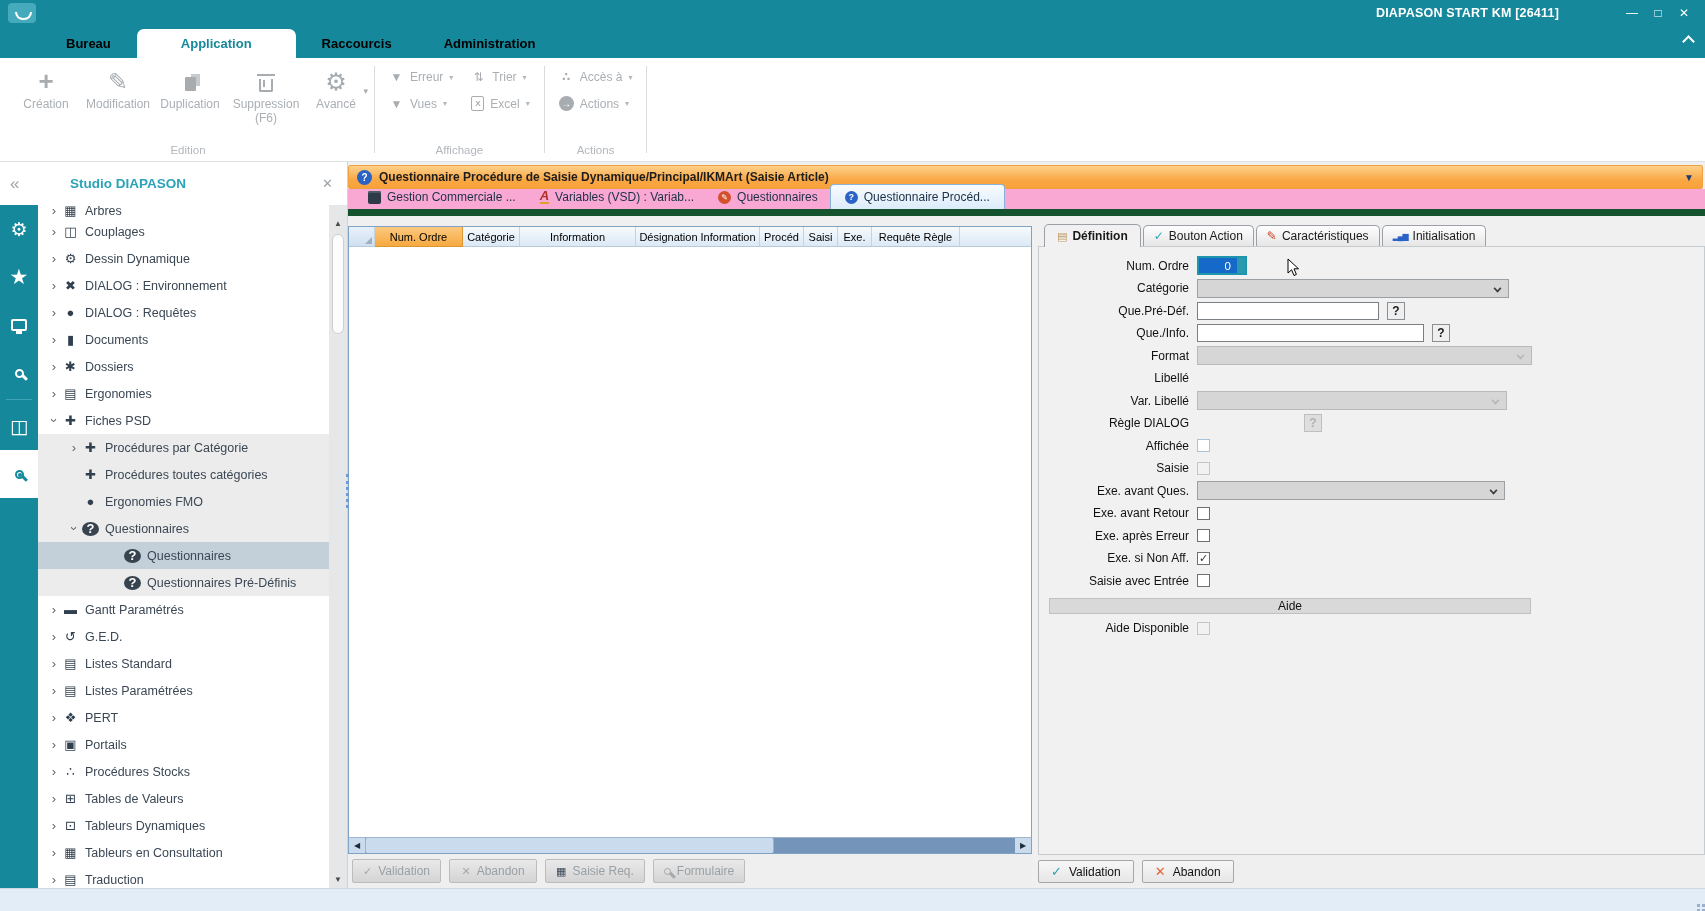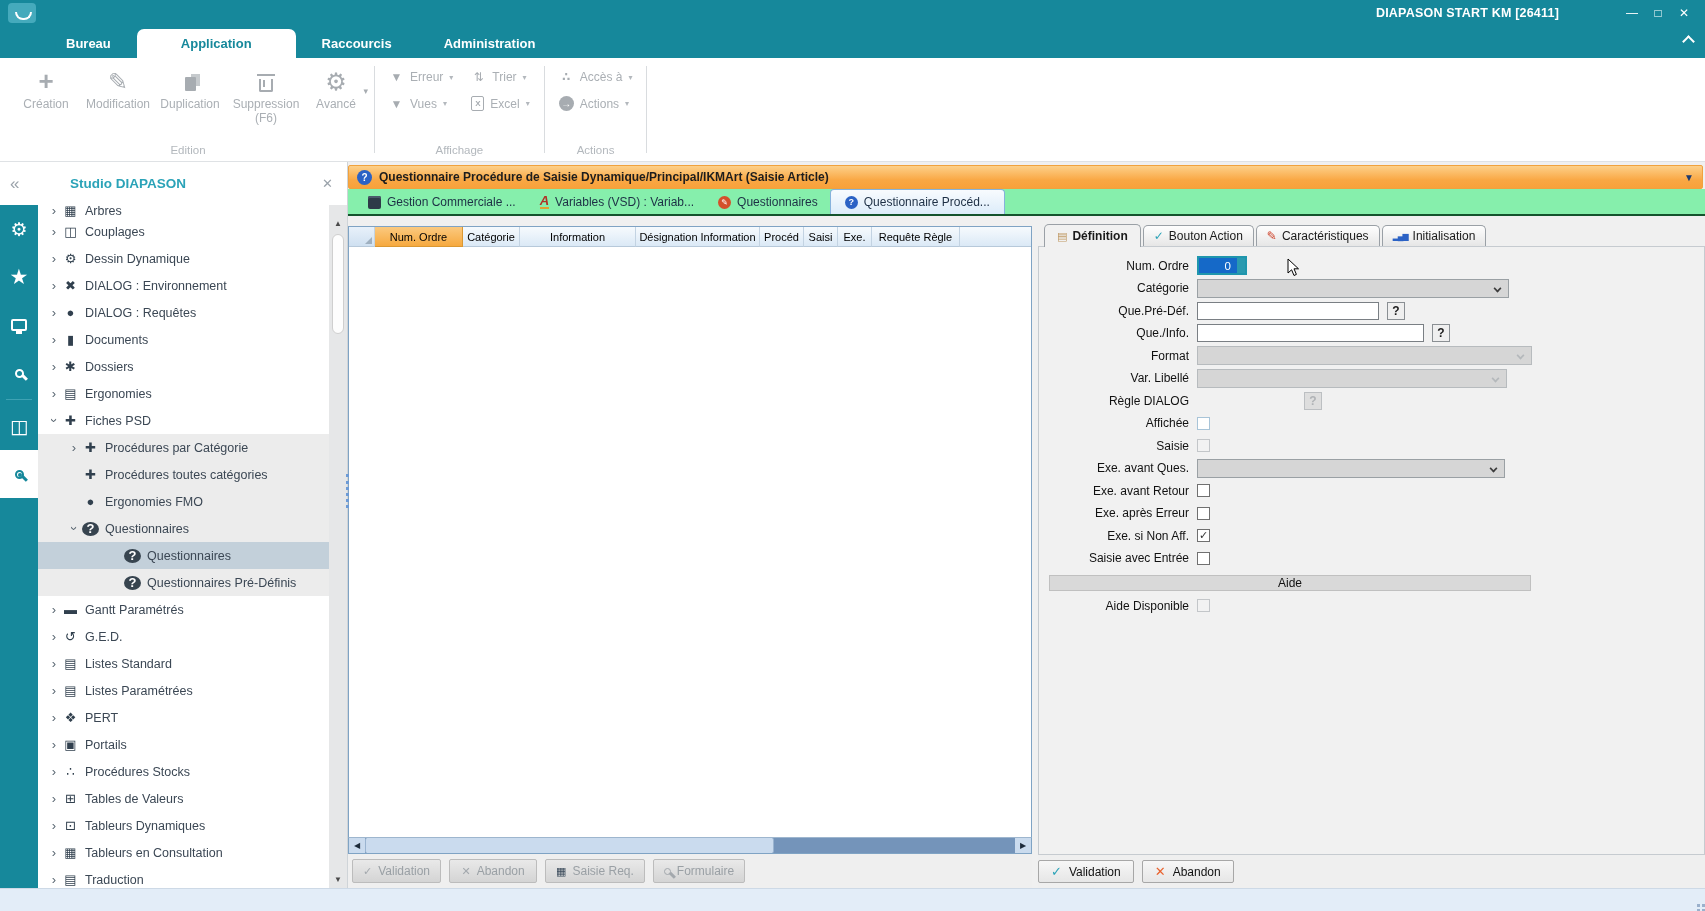--- a/index.html
+++ b/index.html
@@ -10,21 +10,21 @@
   
   .titlebar { height:26px; background:#16889B; display:flex; align-items:center; padding:0 8px; flex:0 0 auto; }
   .appicon { width:28px; height:20px; background:#45aabc; border-radius:4px; margin-right:10px; position:relative; }
   .appicon::after { content:""; position:absolute; left:7px; top:9px; width:13px; height:6px; border:2px solid #fff; border-top:none; border-radius:0 0 10px 10px; }
   .wintitle { margin-left:auto; color:#fff; font-weight:bold; font-size:12.5px; letter-spacing:.2px; }
   .winctrls { display:flex; align-items:center; margin-left:60px; }
   .winbtn { color:#fff; width:26px; text-align:center; font-size:12px; cursor:default; }
 
   
   .menubar { height:32px; background:#16889B; display:flex; align-items:flex-end; position:relative; flex:0 0 auto; }
-  .mtab { color:#ffffff; font-weight:bold; font-size:13px; padding:7px 26px; }
+  .mtab { color:#000000; font-weight:bold; font-size:13px; padding:7px 26px; }
   .mtab.first { margin-left:40px; }
   .mtab.active { background:#fff; color:#16889B; border-radius:7px 7px 0 0; padding:7px 44px; }
   .ribbon-collapse { position:absolute; right:12px; top:8px; width:9px; height:9px; }
   .ribbon-collapse::after { content:""; position:absolute; left:0; top:3px; width:7px; height:7px; border-top:2px solid #fff; border-right:2px solid #fff; transform:rotate(-45deg); }
 
   
   .ribbon { height:104px; background:#fff; border-bottom:1px solid #dfe2e5; display:flex; align-items:stretch; padding-left:4px; flex:0 0 auto; }
   .rgroup { display:flex; flex-direction:column; padding:4px 6px 2px 6px; }
   .rlabel { text-align:center; color:#b3b8bd; font-size:11.5px; padding:2px 0 3px; margin-top:auto; }
   .vsep { width:1px; background:#d9dcdf; margin:8px 2px; }
@@ -86,21 +86,21 @@
   .tscr-down { margin-top:auto; margin-bottom:4px; font-size:8px; color:#4a4a4a; }
   .splitter-dots { position:absolute; right:-2px; top:312px; height:34px; width:0; border-left:3px dotted #6d9bd6; }
 
   
   .main { flex:1 1 auto; display:flex; flex-direction:column; background:#f0f0f0; min-width:0; }
   .orangebar { height:24px; margin:3px 2px 0 0; background:linear-gradient(#fdd089,#f9a743 65%,#f8a13b); border:1px solid #f0a23e; border-radius:2px; display:flex; align-items:center; padding:0 8px; }
   .qcircle { width:15px; height:15px; border-radius:50%; background:#2b62c5; color:#fff; font-weight:bold; font-size:10px; display:flex; align-items:center; justify-content:center; flex:0 0 auto; }
   .orangetitle { margin-left:7px; font-size:12px; font-weight:bold; color:#1d1d1d; }
   .orangedrop { margin-left:auto; color:#1d3a6e; font-size:10px; }
 
-  .doctabs { height:27px; background:#86efac; border-bottom:2px solid #14532d; display:flex; align-items:flex-end; padding-left:8px; }
+  .doctabs { height:27px; background:#f9a8d4; border-bottom:7px solid #14532d; display:flex; align-items:flex-end; padding-left:8px; }
   .dtab { display:flex; align-items:center; gap:6px; padding:5px 12px; font-size:12px; color:#1d2f45; }
   .dtab.active { background:linear-gradient(#f8fbfe,#dcecfa); border:1px solid #86b2dc; border-bottom:none; border-radius:4px 4px 0 0; padding:5px 14px; }
   .icon-box { width:13px; height:13px; background:#2e3a48; border-radius:2px; box-shadow:inset 0 2px 0 #4b5a6b; }
   .icon-vara { color:#b03024; font-weight:bold; font-style:italic; font-size:13px; border-bottom:2px solid #e0a030; line-height:1; }
   .icon-redcircle { width:13px; height:13px; border-radius:50%; background:#d4502a; color:#fff; font-size:8px; display:flex; align-items:center; justify-content:center; }
   .icon-bluequestion { width:13px; height:13px; border-radius:50%; background:#2b62c5; color:#fff; font-size:9px; font-weight:bold; display:flex; align-items:center; justify-content:center; }
 
   .mainbody { flex:1 1 auto; display:flex; min-height:0; }
 
   
@@ -531,20 +531,23 @@
               <span class="tinput" style="width:227px"></span>
               <span class="helpbtn">?</span>
             </div>
             <div class="frow">
               <span class="flabel">Format</span>
               <span class="sel disabled" style="width:335px">
                   <span class="chevron"></span>
                 </span>
             </div>
             <div class="frow">
+              <span class="flabel">Libellé</span>
+            </div>
+            <div class="frow">
               <span class="flabel">Var. Libellé</span>
               <span class="sel disabled" style="width:310px">
                   <span class="chevron"></span>
                 </span>
             </div>
             <div class="frow">
               <span class="flabel">Règle DIALOG</span>
               <span class="helpbtn disabled">?</span>
             </div>
             <div class="frow">

